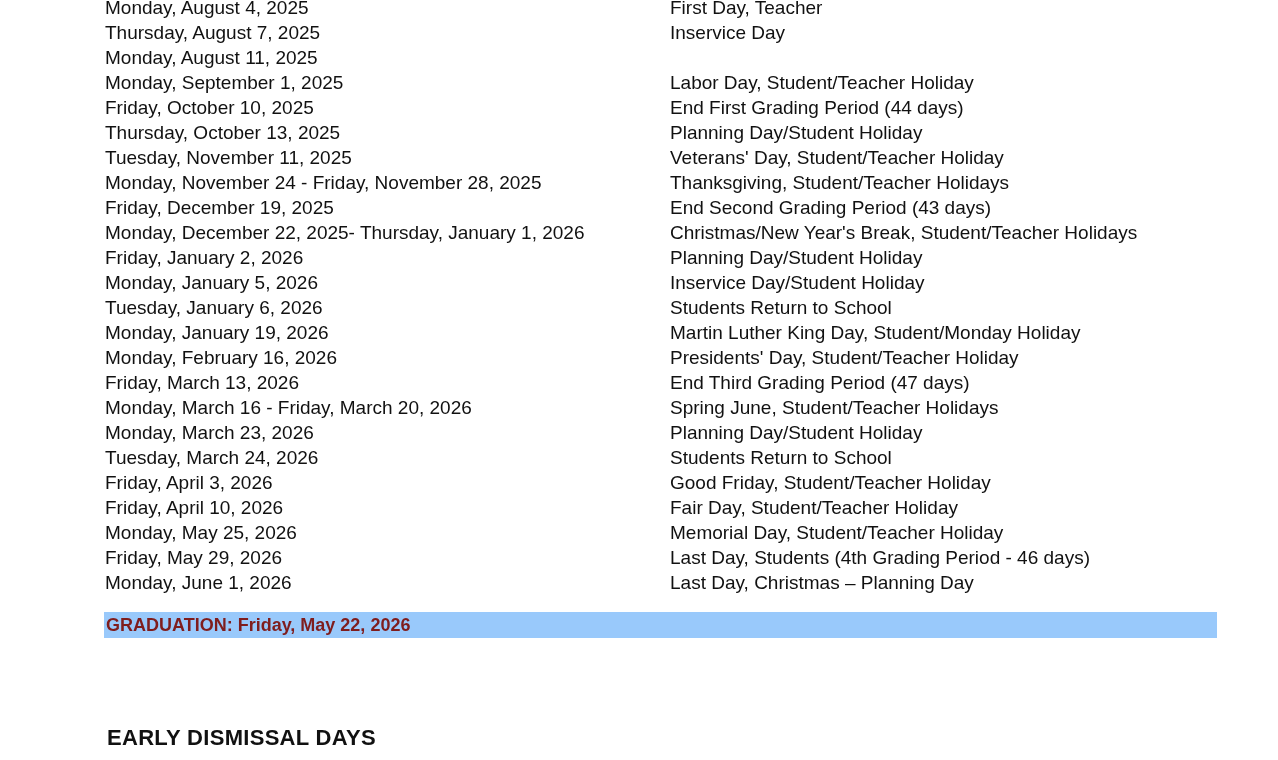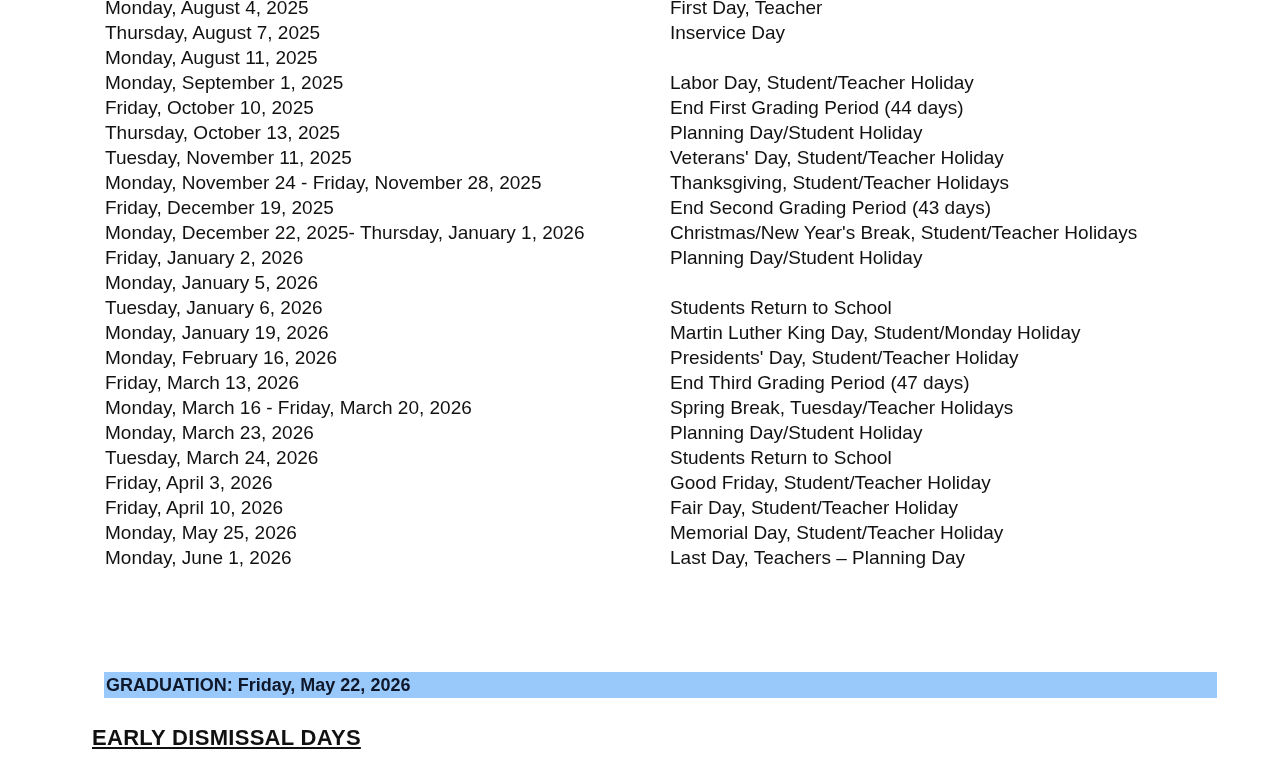--- a/index.html
+++ b/index.html
@@ -2,25 +2,25 @@
 <html><head>
 <meta charset="utf-8">
 <style>
   html, body { margin: 0; padding: 0; background: #ffffff; }
   body { width: 1278px; height: 760px; overflow: hidden; position: relative;
          font-family: "Liberation Sans", sans-serif; color: #111; }
   .rows { position: absolute; left: 0; top: -5px; width: 1278px; }
   .row { position: relative; height: 25px; font-size: 19px; line-height: 25px; white-space: nowrap; }
   .row .date { position: absolute; left: 105px; }
   .row .event { position: absolute; left: 670px; }
-  .grad { position: absolute; left: 104px; top: 672px; width: 1113px; height: 26px;
-          background: #99c9fb; font-weight: bold; font-size: 18px; line-height: 27px; color: #0f172a; }
+  .grad { position: absolute; left: 104px; top: 612px; width: 1113px; height: 26px;
+          background: #99c9fb; font-weight: bold; font-size: 18px; line-height: 27px; color: #7f1d1d; }
   .grad span { padding-left: 2px; }
-  .early { position: absolute; left: 92px; top: 725px; font-size: 22px; font-weight: bold;
-           text-decoration: underline; letter-spacing: 0.3px; color: #111; }
+  .early { position: absolute; left: 107px; top: 725px; font-size: 22px; font-weight: bold;
+           letter-spacing: 0.3px; color: #111; }
 </style>
 </head>
 <body>
 
 <div class="rows" id="rows">
     <div class="row">
       <span class="date">Monday, August 4, 2025</span>
       <span class="event">First Day, Teacher</span>
     </div>
     <div class="row">
@@ -57,40 +57,41 @@
     <div class="row">
       <span class="date">Monday, December 22, 2025- Thursday, January 1, 2026</span>
       <span class="event">Christmas/New Year's Break, Student/Teacher Holidays</span>
     </div>
     <div class="row">
       <span class="date">Friday, January 2, 2026</span>
       <span class="event">Planning Day/Student Holiday</span>
     </div>
     <div class="row">
       <span class="date">Monday, January 5, 2026</span>
+      <span class="event">Inservice Day/Student Holiday</span>
     </div>
     <div class="row">
       <span class="date">Tuesday, January 6, 2026</span>
       <span class="event">Students Return to School</span>
     </div>
     <div class="row">
       <span class="date">Monday, January 19, 2026</span>
       <span class="event">Martin Luther King Day, Student/Monday Holiday</span>
     </div>
     <div class="row">
       <span class="date">Monday, February 16, 2026</span>
       <span class="event">Presidents' Day, Student/Teacher Holiday</span>
     </div>
     <div class="row">
       <span class="date">Friday, March 13, 2026</span>
       <span class="event">End Third Grading Period (47 days)</span>
     </div>
     <div class="row">
       <span class="date">Monday, March 16 - Friday, March 20, 2026</span>
-      <span class="event">Spring Break, Tuesday/Teacher Holidays</span>
+      <span class="event">Spring June, Student/Teacher Holidays</span>
     </div>
     <div class="row">
       <span class="date">Monday, March 23, 2026</span>
       <span class="event">Planning Day/Student Holiday</span>
     </div>
     <div class="row">
       <span class="date">Tuesday, March 24, 2026</span>
       <span class="event">Students Return to School</span>
     </div>
     <div class="row">
@@ -99,22 +100,26 @@
     </div>
     <div class="row">
       <span class="date">Friday, April 10, 2026</span>
       <span class="event">Fair Day, Student/Teacher Holiday</span>
     </div>
     <div class="row">
       <span class="date">Monday, May 25, 2026</span>
       <span class="event">Memorial Day, Student/Teacher Holiday</span>
     </div>
     <div class="row">
+      <span class="date">Friday, May 29, 2026</span>
+      <span class="event">Last Day, Students (4th Grading Period - 46 days)</span>
+    </div>
+    <div class="row">
       <span class="date">Monday, June 1, 2026</span>
-      <span class="event">Last Day, Teachers – Planning Day</span>
+      <span class="event">Last Day, Christmas – Planning Day</span>
     </div>
   </div>
 
 <div class="grad">
   <span>GRADUATION: Friday, May 22, 2026</span>
 </div>
 
 <div class="early">EARLY DISMISSAL DAYS</div>
 
 </body></html>

